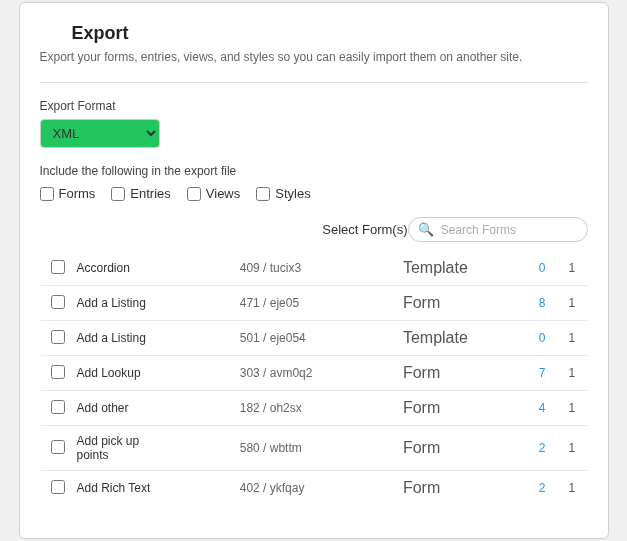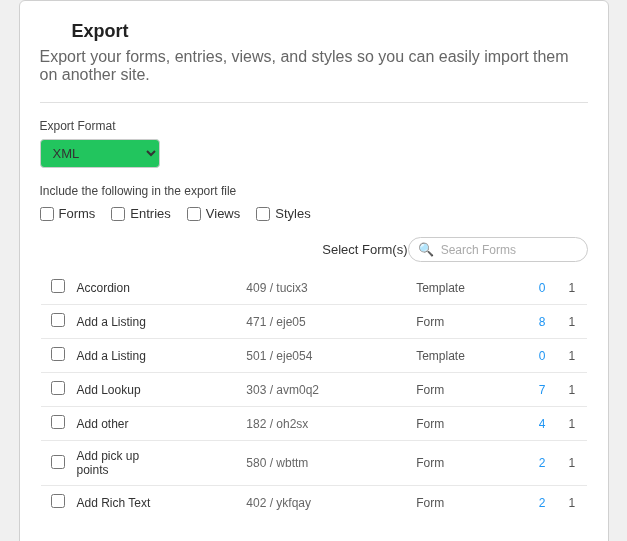--- a/index.html
+++ b/index.html
@@ -22,21 +22,21 @@
     }
     .panel-title {
       font-size: 18px;
       font-weight: 600;
       color: #222;
       margin-bottom: 6px;
       padding-left: 32px;
     }
     .panel-desc {
       color: #666;
-      font-size: 16px;
+      font-size: 12px;
       margin-bottom: 18px;
     }
     .section-label {
       font-size: 12px;
       color: #444;
       margin-bottom: 6px;
       font-weight: 500;
     }
     .export-format-select {
       display: flex;
@@ -148,21 +148,21 @@
       vertical-align: middle;
     }
     .forms-table .td-id {
       color: #666;
       font-size: 12px;
       vertical-align: middle;
       min-width: 100px;
     }
     .forms-table .td-type {
       color: #555;
-      font-size: 12px;
+      font-size: 16px;
       vertical-align: middle;
       min-width: 70px;
     }
     .forms-table .td-num-blue {
       color: #2196F3;
       font-size: 12px;
       vertical-align: middle;
       text-align: center;
       width: 30px;
     }

